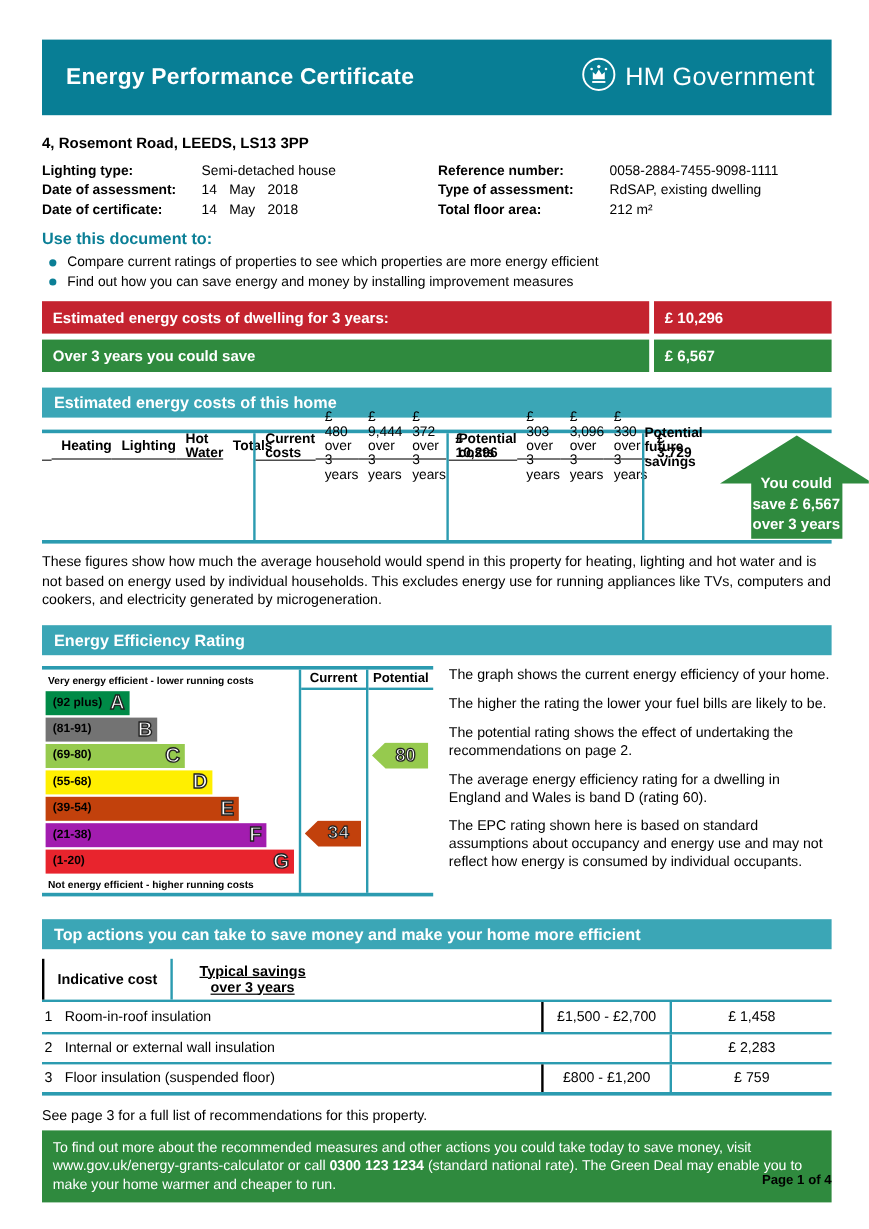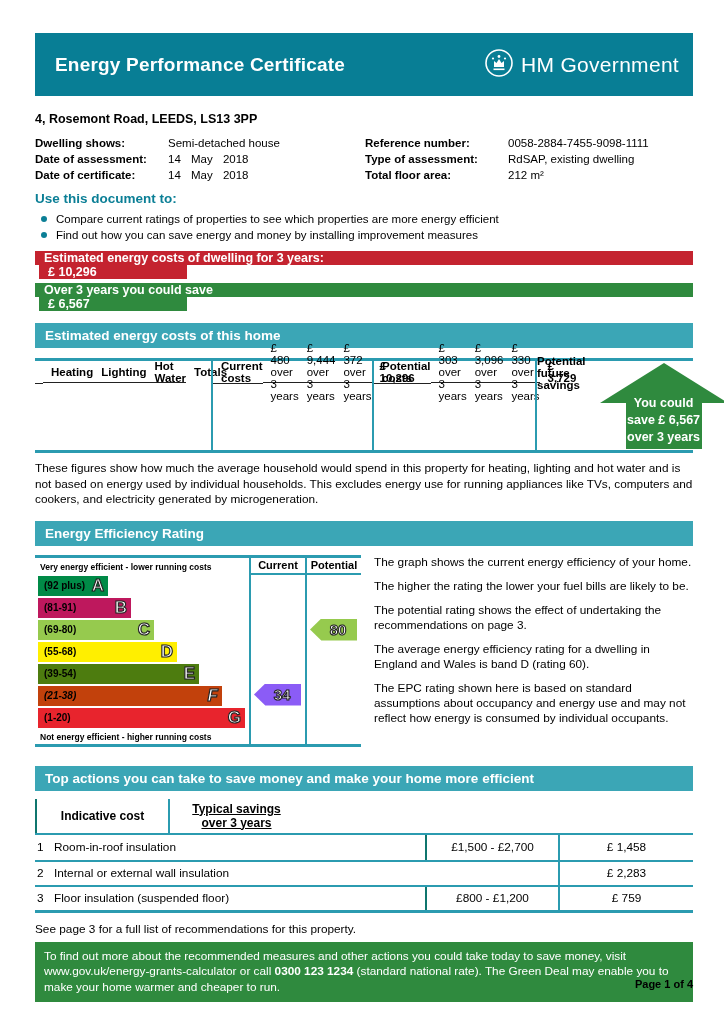--- a/index.html
+++ b/index.html
@@ -20,21 +20,21 @@
   .date-val { word-spacing:7px; }
 
   
   .use-doc { margin-top:10px; color:#0B7F96; font-size:13.5px; font-weight:bold; }
   .bullets { margin-top:7px; }
   .bullet-row { display:flex; align-items:center; margin-bottom:4px; }
   .bullet-dot { width:6px; height:6px; border-radius:50%; background:#0B7F96; margin:0 9px 0 6px; flex:none; }
   .bullet-text { font-size:11.5px; }
 
   
-  .banner { display:flex; margin-top:10px; height:27px; color:#fff; font-size:12.5px; font-weight:bold;flex-direction:column; }
+  .banner { display:flex; margin-top:10px; height:27px; color:#fff; font-size:12.5px; font-weight:bold; }
   .banner + .banner { margin-top:5px; }
   .banner-label { flex:1; display:flex; align-items:center; padding-left:9px; }
   .banner-value { width:148px; margin-left:4px; display:flex; align-items:center; padding-left:9px; }
   .red  .banner-label, .red  .banner-value { background:#C4232F; }
   .green-bg .banner-label, .green-bg .banner-value { background:#2F8A3E; }
 
   
   .sec-hdr { margin-top:13px; height:25px; background:#3BA6B6; color:#fff; font-size:13.5px; font-weight:bold; display:flex; align-items:center; padding-left:10px; }
 
   
@@ -79,21 +79,21 @@
                   -webkit-text-stroke:1px #222; text-shadow:0 0 1px #222; }
   #arrow-current { top:109px; }
   #arrow-potential { top:44px; }
   .eer-text { flex:1; padding-left:13px; font-size:11.8px; line-height:15px; }
   .eer-text p { margin-bottom:9px; }
 
   
   .rec-table { margin-top:8px; border-bottom:3px solid #2B9BB0; }
   .rec-row { display:flex; }
   .rec-m { flex:1; display:flex; align-items:center; font-size:11.8px; padding-left:2px; }
-  .rec-c { width:133px; border-left:2px solid #0f766e; display:flex; align-items:center; justify-content:center; font-size:11.8px; text-align:center; }
+  .rec-c { width:107px; border-left:2px solid #000000; display:flex; align-items:center; justify-content:center; font-size:11.8px; text-align:center; }
   .rec-s { width:135px; border-left:2px solid #2B9BB0; display:flex; align-items:center; justify-content:center; font-size:11.8px; text-align:center; }
   .rec-head { height:36px; border-bottom:2px solid #2B9BB0; }
   .rec-head .rec-m, .rec-head .rec-c, .rec-head .rec-s { font-weight:bold; font-size:12px; line-height:14px; }
   .rec-head .rec-s { padding:0 14px;text-decoration:underline; }
   .rec-body { height:25px; }
   .rec-body + .rec-body { border-top:2px solid #2B9BB0; }
   .rec-num { width:17px; flex:none; }
 
   .see-page { margin-top:9px; font-size:11.8px; }
 
@@ -119,21 +119,21 @@
           <rect x="9.5" y="20.5" width="11" height="1.6" fill="#fff"></rect>
         </svg>
       </span>
       <span class="hdr-logo-text">HM Government</span>
     </div>
   </div>
 
   <div class="address">4, Rosemont Road, LEEDS, LS13 3PP</div>
 
   <div class="info-grid">
-    <span class="info-label">Dwelling shows:</span>
+    <span class="info-label">Lighting type:</span>
     <span>Semi-detached house</span>
     <span class="info-label">Reference number:</span>
     <span>0058-2884-7455-9098-1111</span>
 
     <span class="info-label">Date of assessment:</span>
     <span class="date-val">14 May 2018</span>
     <span class="info-label">Type of assessment:</span>
     <span>RdSAP, existing dwelling</span>
 
     <span class="info-label">Date of certificate:</span>
@@ -210,64 +210,64 @@
 
   <div class="eer-row">
     <div class="epc-chart">
       <div class="epc-left">
         <div class="epc-top-label">Very energy efficient - lower running costs</div>
         <div>
             <div class="epc-band" style="background: rgb(0, 138, 71); width: 70px;">
               <span class="epc-range">(92 plus)</span>
               <span class="epc-letter">A</span>
             </div>
-            <div class="epc-band" style="background: #be185d; width: 93px;">
+            <div class="epc-band" style="background: #737373; width: 93px;">
               <span class="epc-range">(81-91)</span>
               <span class="epc-letter">B</span>
             </div>
             <div class="epc-band" style="background: rgb(150, 202, 78); width: 116px;">
               <span class="epc-range">(69-80)</span>
               <span class="epc-letter">C</span>
             </div>
             <div class="epc-band" style="background: rgb(255, 239, 0); width: 139px;">
               <span class="epc-range">(55-68)</span>
               <span class="epc-letter">D</span>
             </div>
-            <div class="epc-band" style="background: #4d7c0f; width: 161px;">
+            <div class="epc-band" style="background: #c2410c; width: 161px;">
               <span class="epc-range">(39-54)</span>
               <span class="epc-letter">E</span>
             </div>
-            <div class="epc-band" style="background: #c2410c; width: 184px; font-style: italic;">
+            <div class="epc-band" style="background: #a21caf; width: 184px;">
               <span class="epc-range">(21-38)</span>
               <span class="epc-letter">F</span>
             </div>
             <div class="epc-band" style="background: rgb(232, 36, 45); width: 207px;">
               <span class="epc-range">(1-20)</span>
               <span class="epc-letter">G</span>
             </div>
           </div>
         <div class="epc-bottom-label">Not energy efficient - higher running costs</div>
       </div>
       <div class="epc-col">
         <div class="epc-col-head">Current</div>
         <div class="epc-col-body">
-          <div class="rating-arrow" id="arrow-current" style="background: #8b5cf6;">34</div>
+          <div class="rating-arrow" id="arrow-current" style="background: #c2410c; font-family: Liberation Mono, monospace;">34</div>
         </div>
       </div>
       <div class="epc-col">
         <div class="epc-col-head">Potential</div>
         <div class="epc-col-body">
           <div class="rating-arrow" id="arrow-potential" style="background: rgb(150, 202, 78);">80</div>
         </div>
       </div>
     </div>
     <div class="eer-text">
       <p>The graph shows the current energy efficiency of your home.</p>
       <p>The higher the rating the lower your fuel bills are likely to be.</p>
-      <p>The potential rating shows the effect of undertaking the recommendations on page 3.</p>
+      <p>The potential rating shows the effect of undertaking the recommendations on page 2.</p>
       <p>The average energy efficiency rating for a dwelling in England and Wales is band D (rating 60).</p>
       <p>The EPC rating shown here is based on standard assumptions about occupancy and energy use and may not reflect how energy is consumed by individual occupants.</p>
     </div>
   </div>
 
   <div class="sec-hdr" style="margin-top:19px;">Top actions you can take to save money and make your home more efficient</div>
 
   <div class="rec-table">
     <div class="rec-row rec-head">
       <div class="rec-c">Indicative cost</div>

